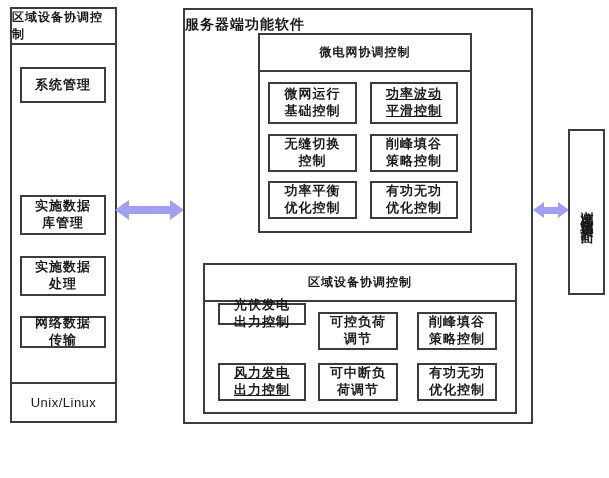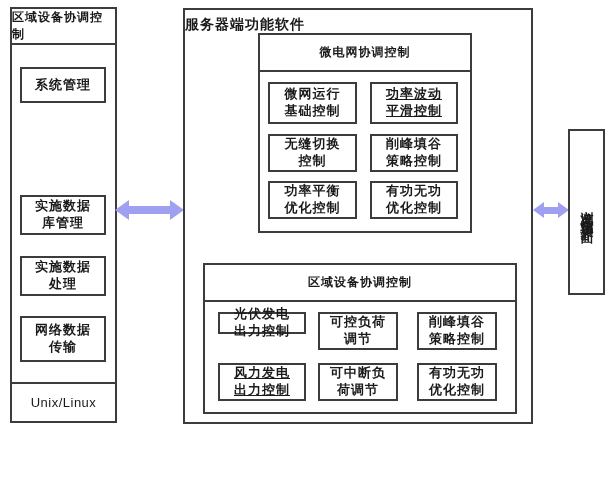--- a/index.html
+++ b/index.html
@@ -65,21 +65,21 @@
 
 <div class="page">
 
   <div class="panel abs" style="left:10px; top:7px; width:107px; height:416px;">
     <div class="hdr" style="height:36px;">区域设备协调控制</div>
     <div class="box" style="left:8px; top:58px; width:86px; height:36px;">系统管理</div>
     <div class="box" style="left:8px; top:186px; width:86px; height:40px;">实施数据
 库管理</div>
     <div class="box" style="left:8px; top:247px; width:86px; height:40px;">实施数据
 处理</div>
-    <div class="box" style="left:8px; top:307px; width:86px; height:46px;">网络数据
+    <div class="box" style="left:8px; top:307px; width:86px; height:32px;">网络数据
 传输</div>
     <div class="divider" style="top:373px;"></div>
     <div class="plain-label" style="top:375px; height:37px;">Unix/Linux</div>
   </div>
 
   <div class="arrow abs" style="left:115px; top:199px; width:69px; height:22px;">
     <span class="head-l"></span>
     <span class="bar"></span>
     <span class="head-r"></span>
   </div>
@@ -98,21 +98,21 @@
       <div class="box" style="left:110px; top:99px;  width:88px; height:38px;">削峰填谷
 策略控制</div>
       <div class="box" style="left:8px;   top:146px; width:89px; height:38px;">功率平衡
 优化控制</div>
       <div class="box" style="left:110px; top:146px; width:88px; height:38px;">有功无功
 优化控制</div>
     </div>
 
     <div class="panel abs" style="left:18px; top:253px; width:314px; height:151px;">
       <div class="hdr" style="height:37px;">区域设备协调控制</div>
-      <div class="box" style="left:13px;  top:47px; width:88px; height:22px;">光伏发电
+      <div class="box" style="left:13px;  top:38px; width:88px; height:22px;">光伏发电
 出力控制</div>
       <div class="box" style="left:113px; top:47px; width:80px; height:38px;">可控负荷
 调节</div>
       <div class="box" style="left:212px; top:47px; width:80px; height:38px;">削峰填谷
 策略控制</div>
       <div class="box" style="left:13px;  top:98px; width:88px; height:38px;text-decoration:underline;">风力发电
 出力控制</div>
       <div class="box" style="left:113px; top:98px; width:80px; height:38px;">可中断负
 荷调节</div>
       <div class="box" style="left:212px; top:98px; width:80px; height:38px;">有功无功

